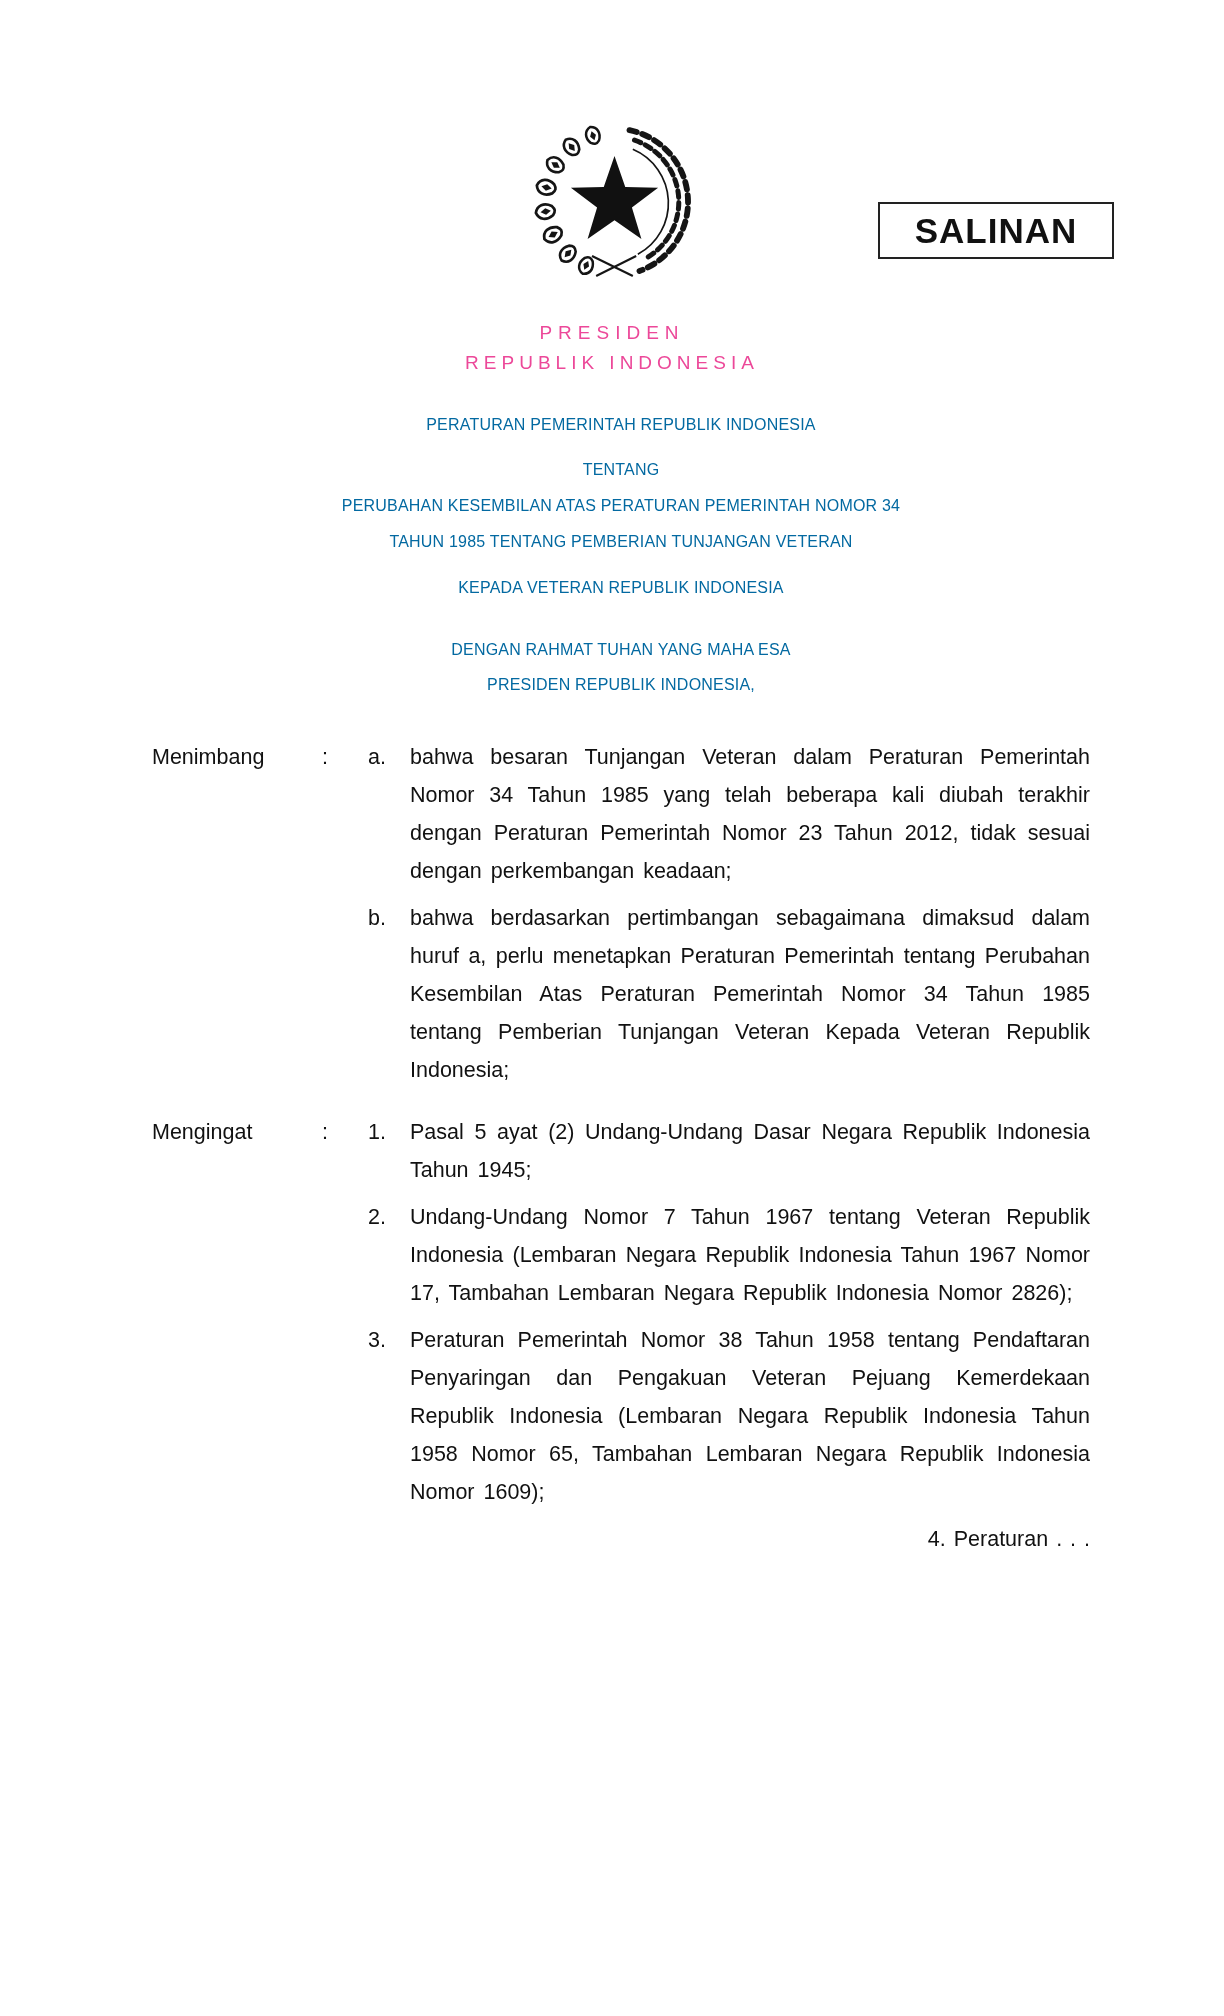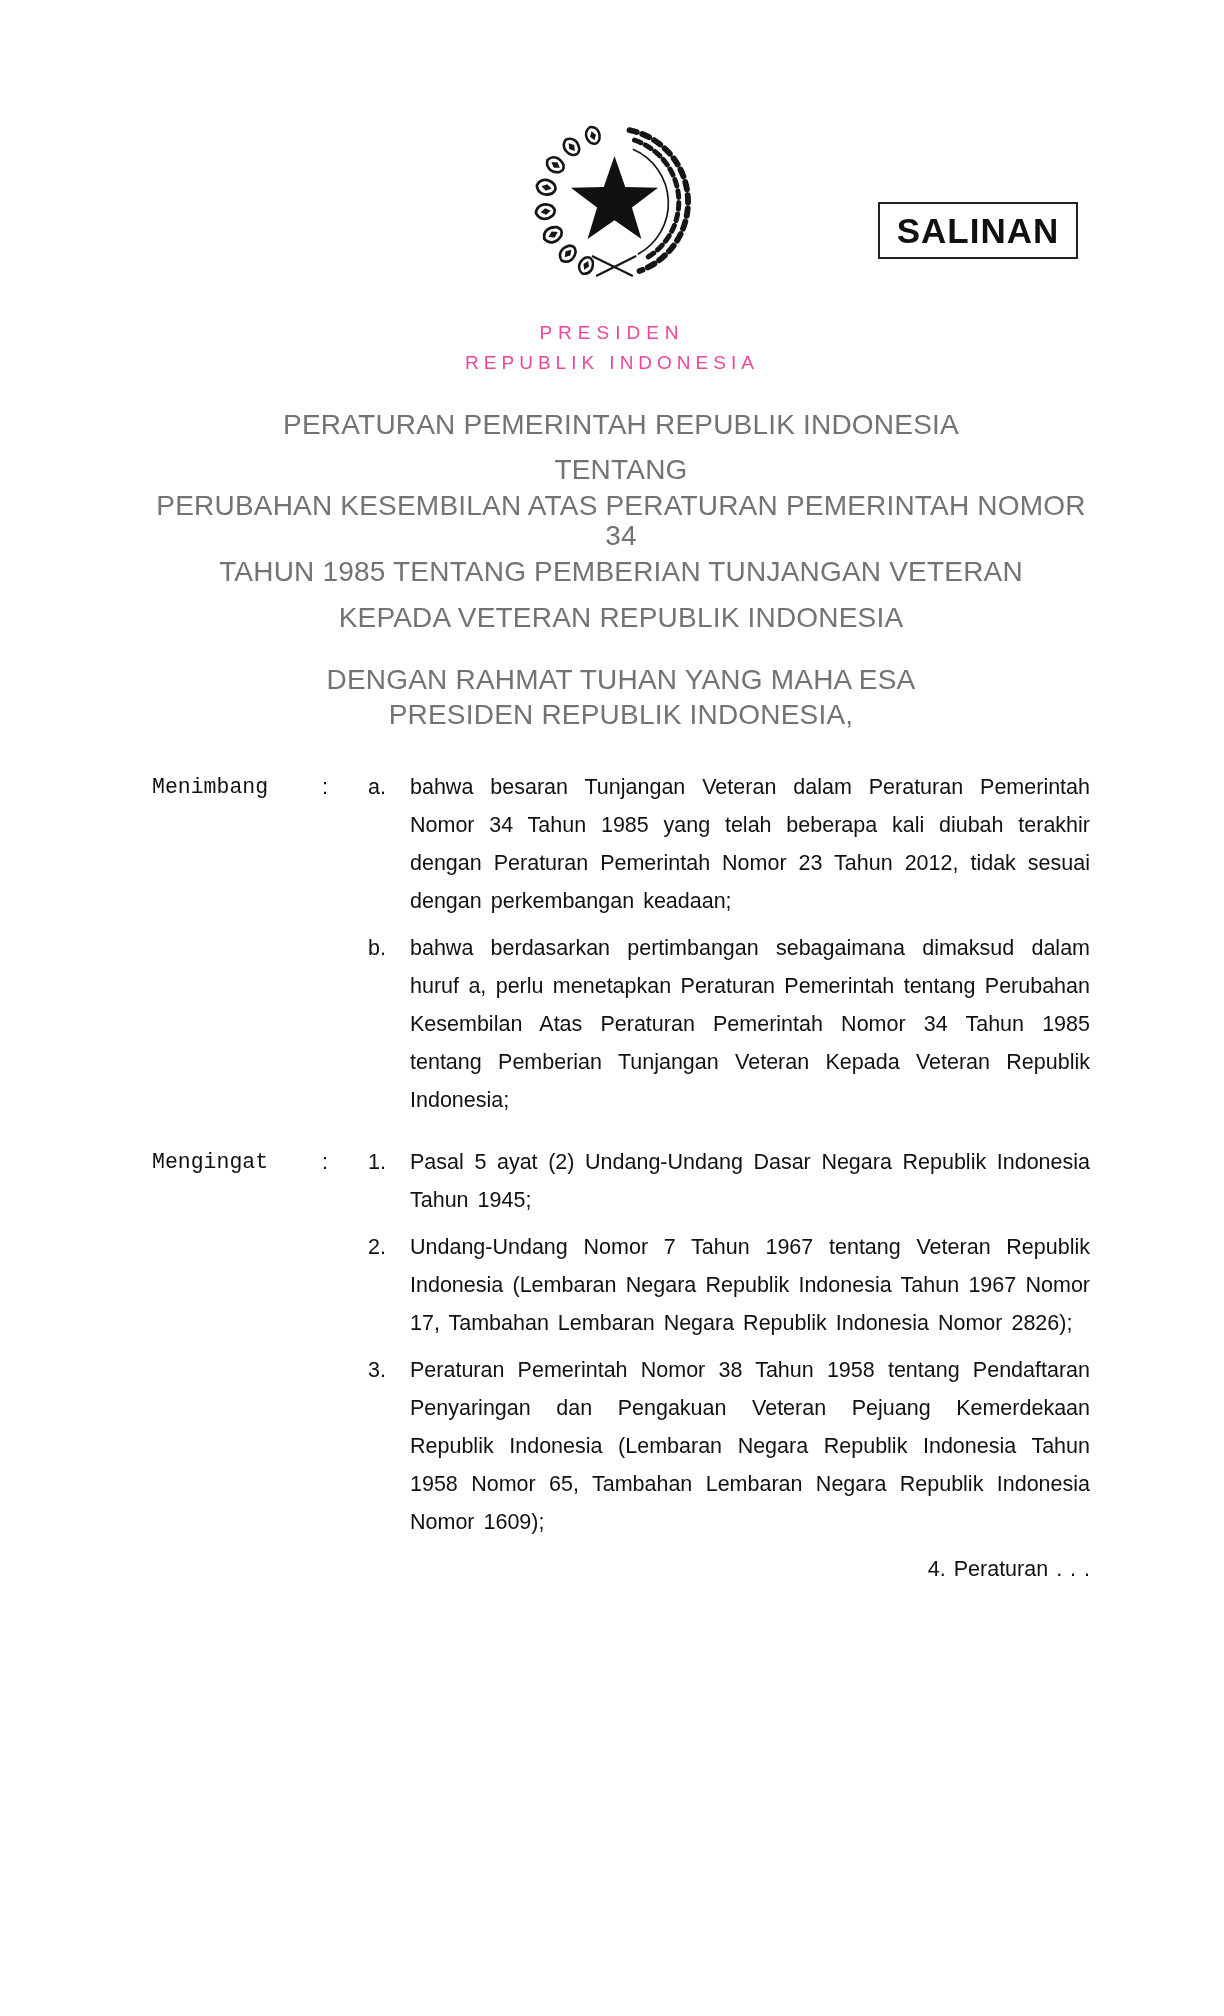--- a/index.html
+++ b/index.html
@@ -10,21 +10,21 @@
     background:#ffffff;
     font-family:"Liberation Sans", sans-serif;
     color:#111;
     overflow:hidden;
   }
   
   .emblem{
     position:absolute;left:527px;top:122px;width:175px;height:168px;
   }
   .stamp-box{
-    position:absolute;top:202px;left:878px;width:200px;height:57px;
+    position:absolute;top:202px;left:878px;width:236px;height:57px;
     border:2.5px solid #222;
     display:flex;align-items:center;justify-content:center;
     box-sizing:border-box;
   }
   .stamp-box span{
     font-size:35px;font-weight:bold;letter-spacing:1px;color:#111;
   }
   .letterhead{
     position:absolute;left:0;top:318px;width:100%;
     text-align:center;color:#ec4899;
@@ -35,40 +35,40 @@
   .letterhead .lh2{
     font-size:19px;letter-spacing:5px;line-height:30px;
   }
   
   .content{
     position:absolute;inset:0;
     padding:0 134px 0 152px;
     box-sizing:border-box;
   }
   .tline{
-    text-align:center;font-size:28px;line-height:30px;color:#737373;
+    text-align:center;font-size:16px;line-height:30px;color:#0369a1;
     letter-spacing:.2px;
   }
   .t1{margin-top:410px;}
   .t2{margin-top:15px;}
   .t3{margin-top:15px;}
   .t4{margin-top:6px;}
   .t5{margin-top:6px;}
   .t6{margin-top:16px;}
   .t7{margin-top:32px;}
   .t8{margin-top:5px;}
   
   .section{
     display:grid;
     grid-template-columns:170px 46px 1fr;
     font-size:21.5px;line-height:38px;
   }
   .sec-menimbang{margin-top:38px;}
   .sec-mengingat{margin-top:24px;}
-  .sec-label{white-space:nowrap;font-family:Liberation Mono, monospace;}
+  .sec-label{white-space:nowrap;}
   .sec-colon{}
   .items{}
   .item{
     display:grid;
     grid-template-columns:42px 1fr;
     margin-bottom:9px;
   }
   .item:last-child{margin-bottom:0;}
   .item-text{
     text-align:justify;

